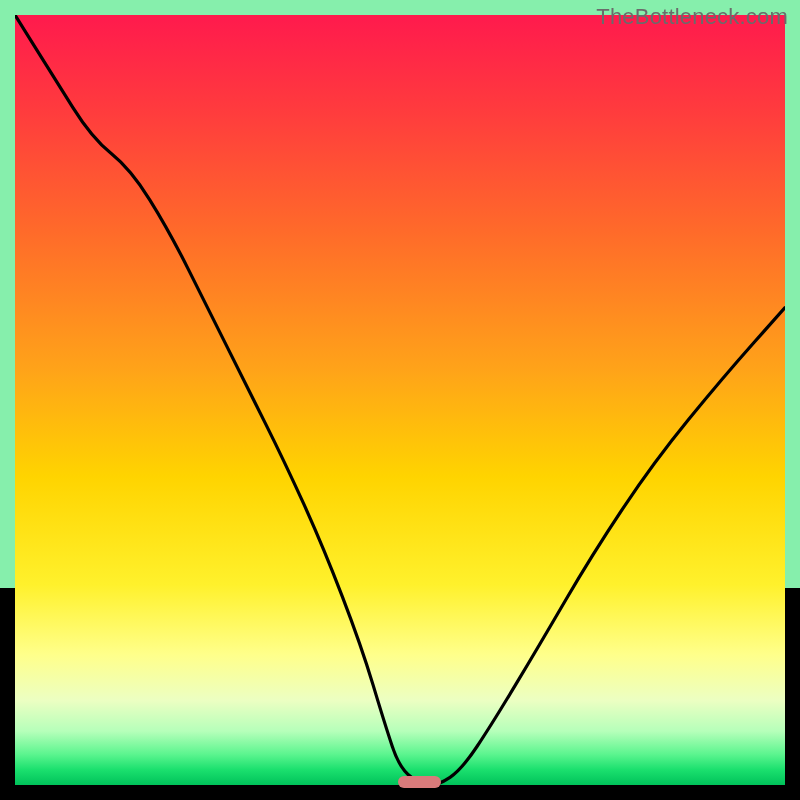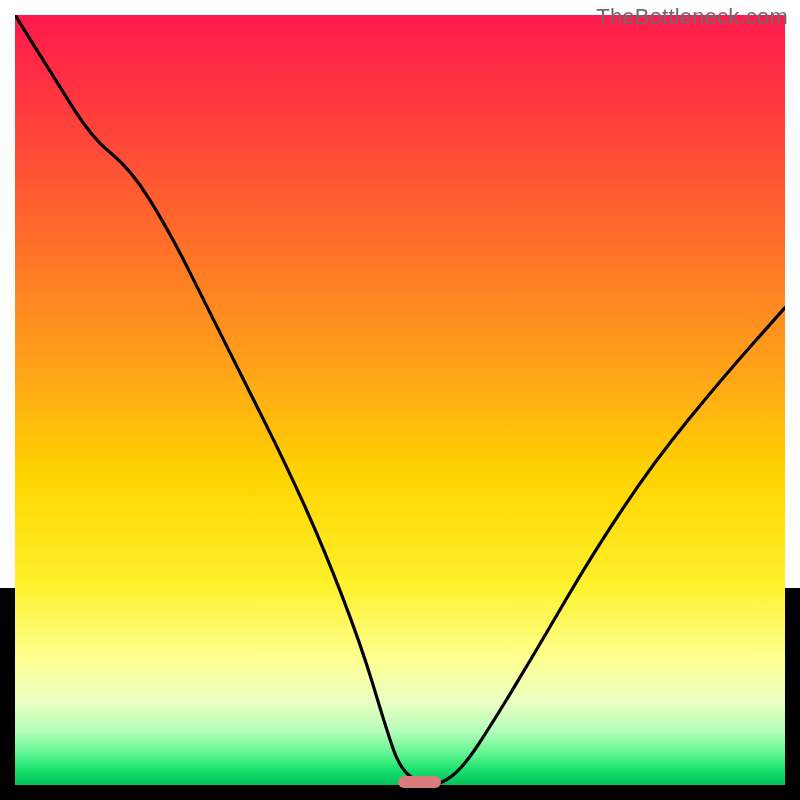--- a/index.html
+++ b/index.html
@@ -8,21 +8,21 @@
     width: 800px;
     height: 800px;
     overflow: hidden;
     background: #000;
     font-family: Arial, Helvetica, sans-serif;
   }
   .frame {
     position: relative;
     width: 800px;
     height: 588px;
-    background: #ffffff;
+    background: #86efac;
   }
   .plot-area {
     position: absolute;
     left: 15px;
     top: 15px;
     width: 770px;
     height: 770px;
     background: linear-gradient(to bottom,
       #ff1a4d 0%,
       #ff3a3e 12%,

